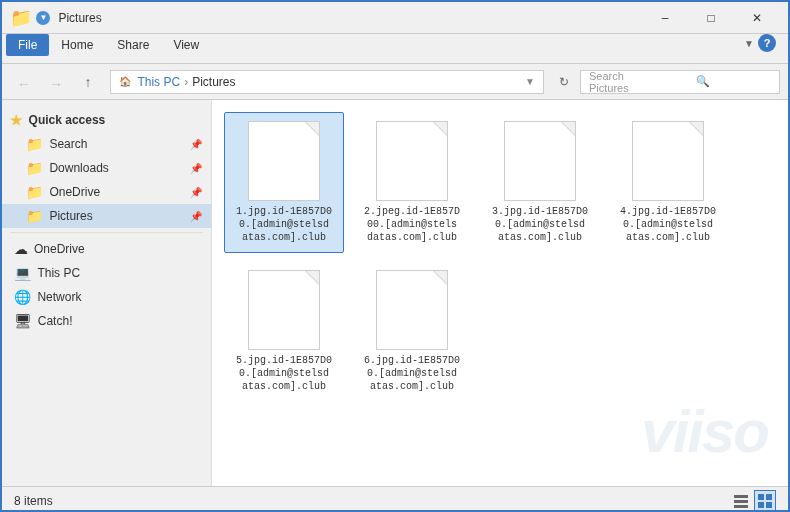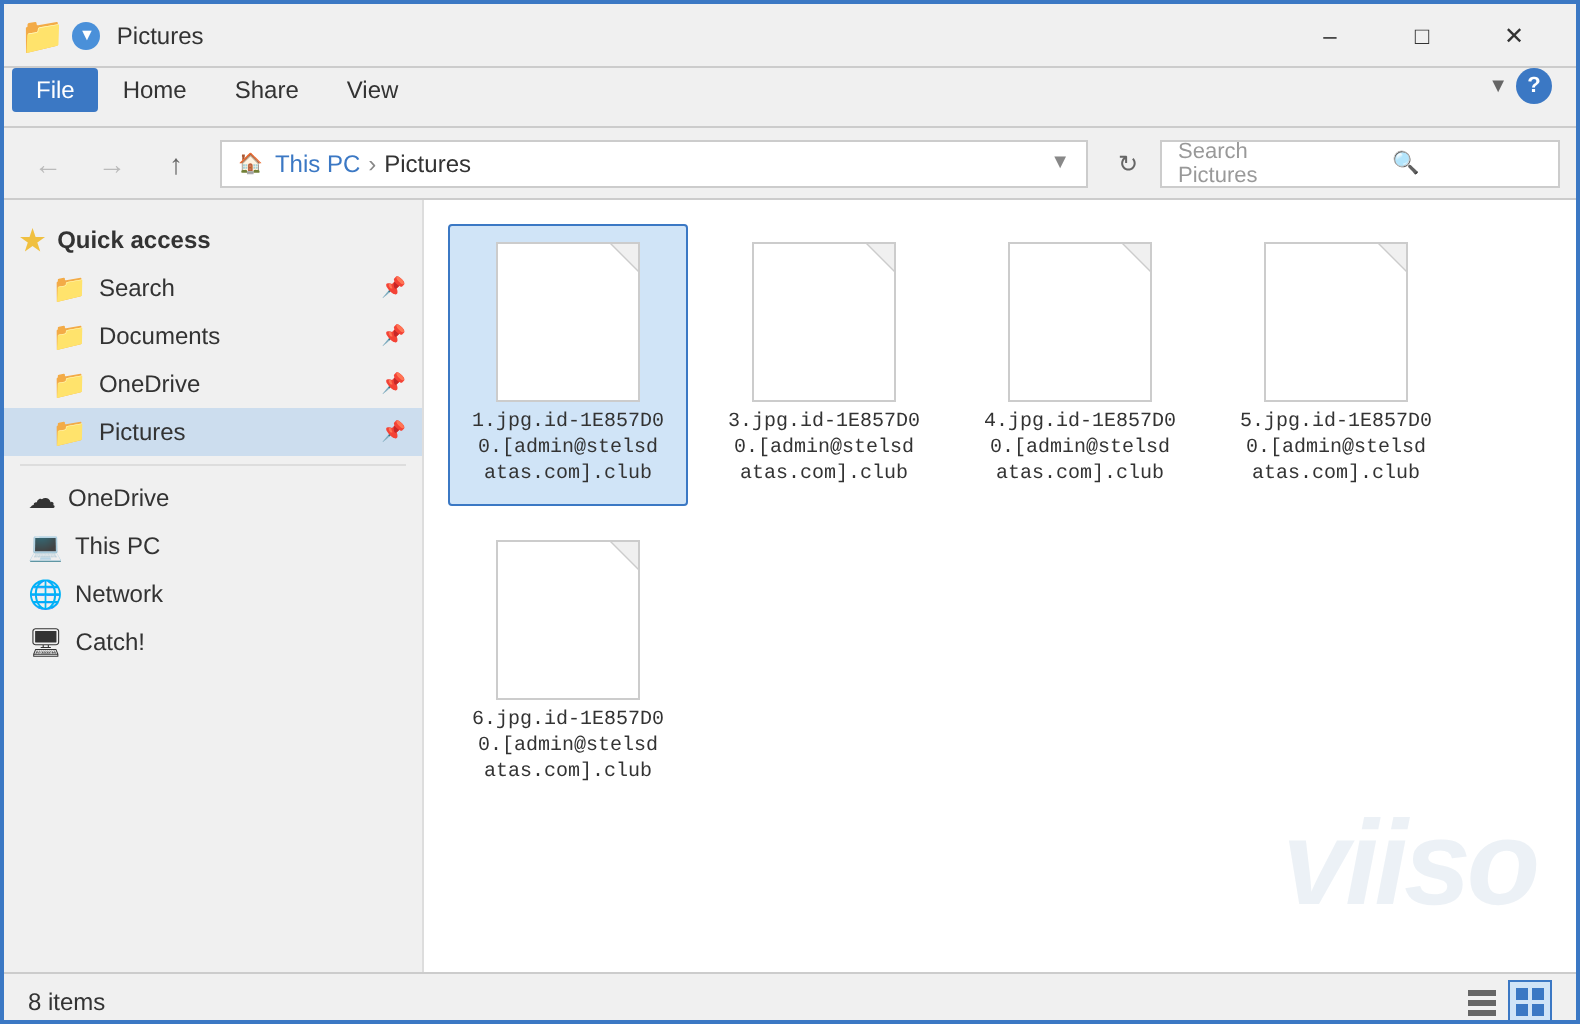--- a/index.html
+++ b/index.html
@@ -268,21 +268,21 @@
         <span class="star-icon">★</span>
         <span>Quick access</span>
       </div>
       <div class="sidebar-item">
         <span class="item-icon">📁</span>
         <span>Search</span>
         <span class="pin-icon">📌</span>
       </div>
       <div class="sidebar-item">
         <span class="item-icon">📁</span>
-        <span>Documents</span>
+        <span>Downloads</span>
         <span class="pin-icon">📌</span>
       </div>
       <div class="sidebar-item">
         <span class="item-icon">📁</span>
         <span>OneDrive</span>
         <span class="pin-icon">📌</span>
       </div>
       <div class="sidebar-item active">
         <span class="item-icon">📁</span>
         <span>Pictures</span>
@@ -316,20 +316,24 @@
   <div class="content-area">
     <div class="watermark">viiso</div>
 
     <div class="files-grid">
 
       <div class="file-item selected">
         <div class="file-thumb"></div>
         <div class="file-name">1.jpg.id-1E857D0<br>0.[admin@stelsd<br>atas.com].club</div>
       </div>
 
+      <div class="file-item">
+        <div class="file-thumb"></div>
+        <div class="file-name">2.jpeg.id-1E857D<br>00.[admin@stels<br>datas.com].club</div>
+      </div>
 
       <div class="file-item">
         <div class="file-thumb"></div>
         <div class="file-name">3.jpg.id-1E857D0<br>0.[admin@stelsd<br>atas.com].club</div>
       </div>
 
       <div class="file-item">
         <div class="file-thumb"></div>
         <div class="file-name">4.jpg.id-1E857D0<br>0.[admin@stelsd<br>atas.com].club</div>
       </div>

